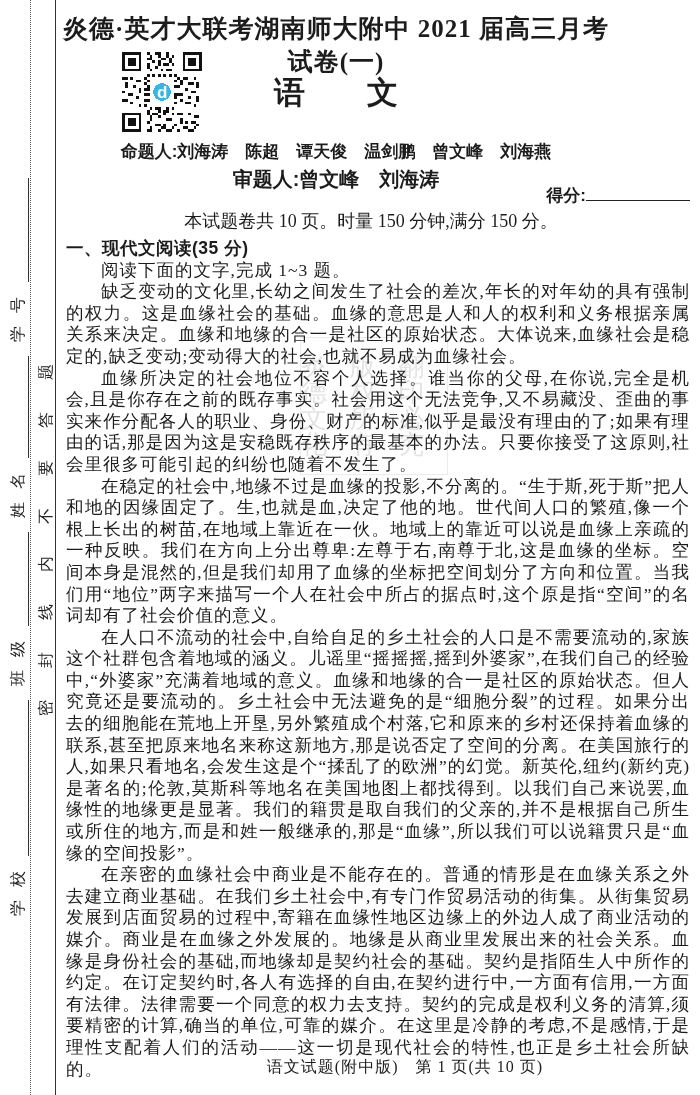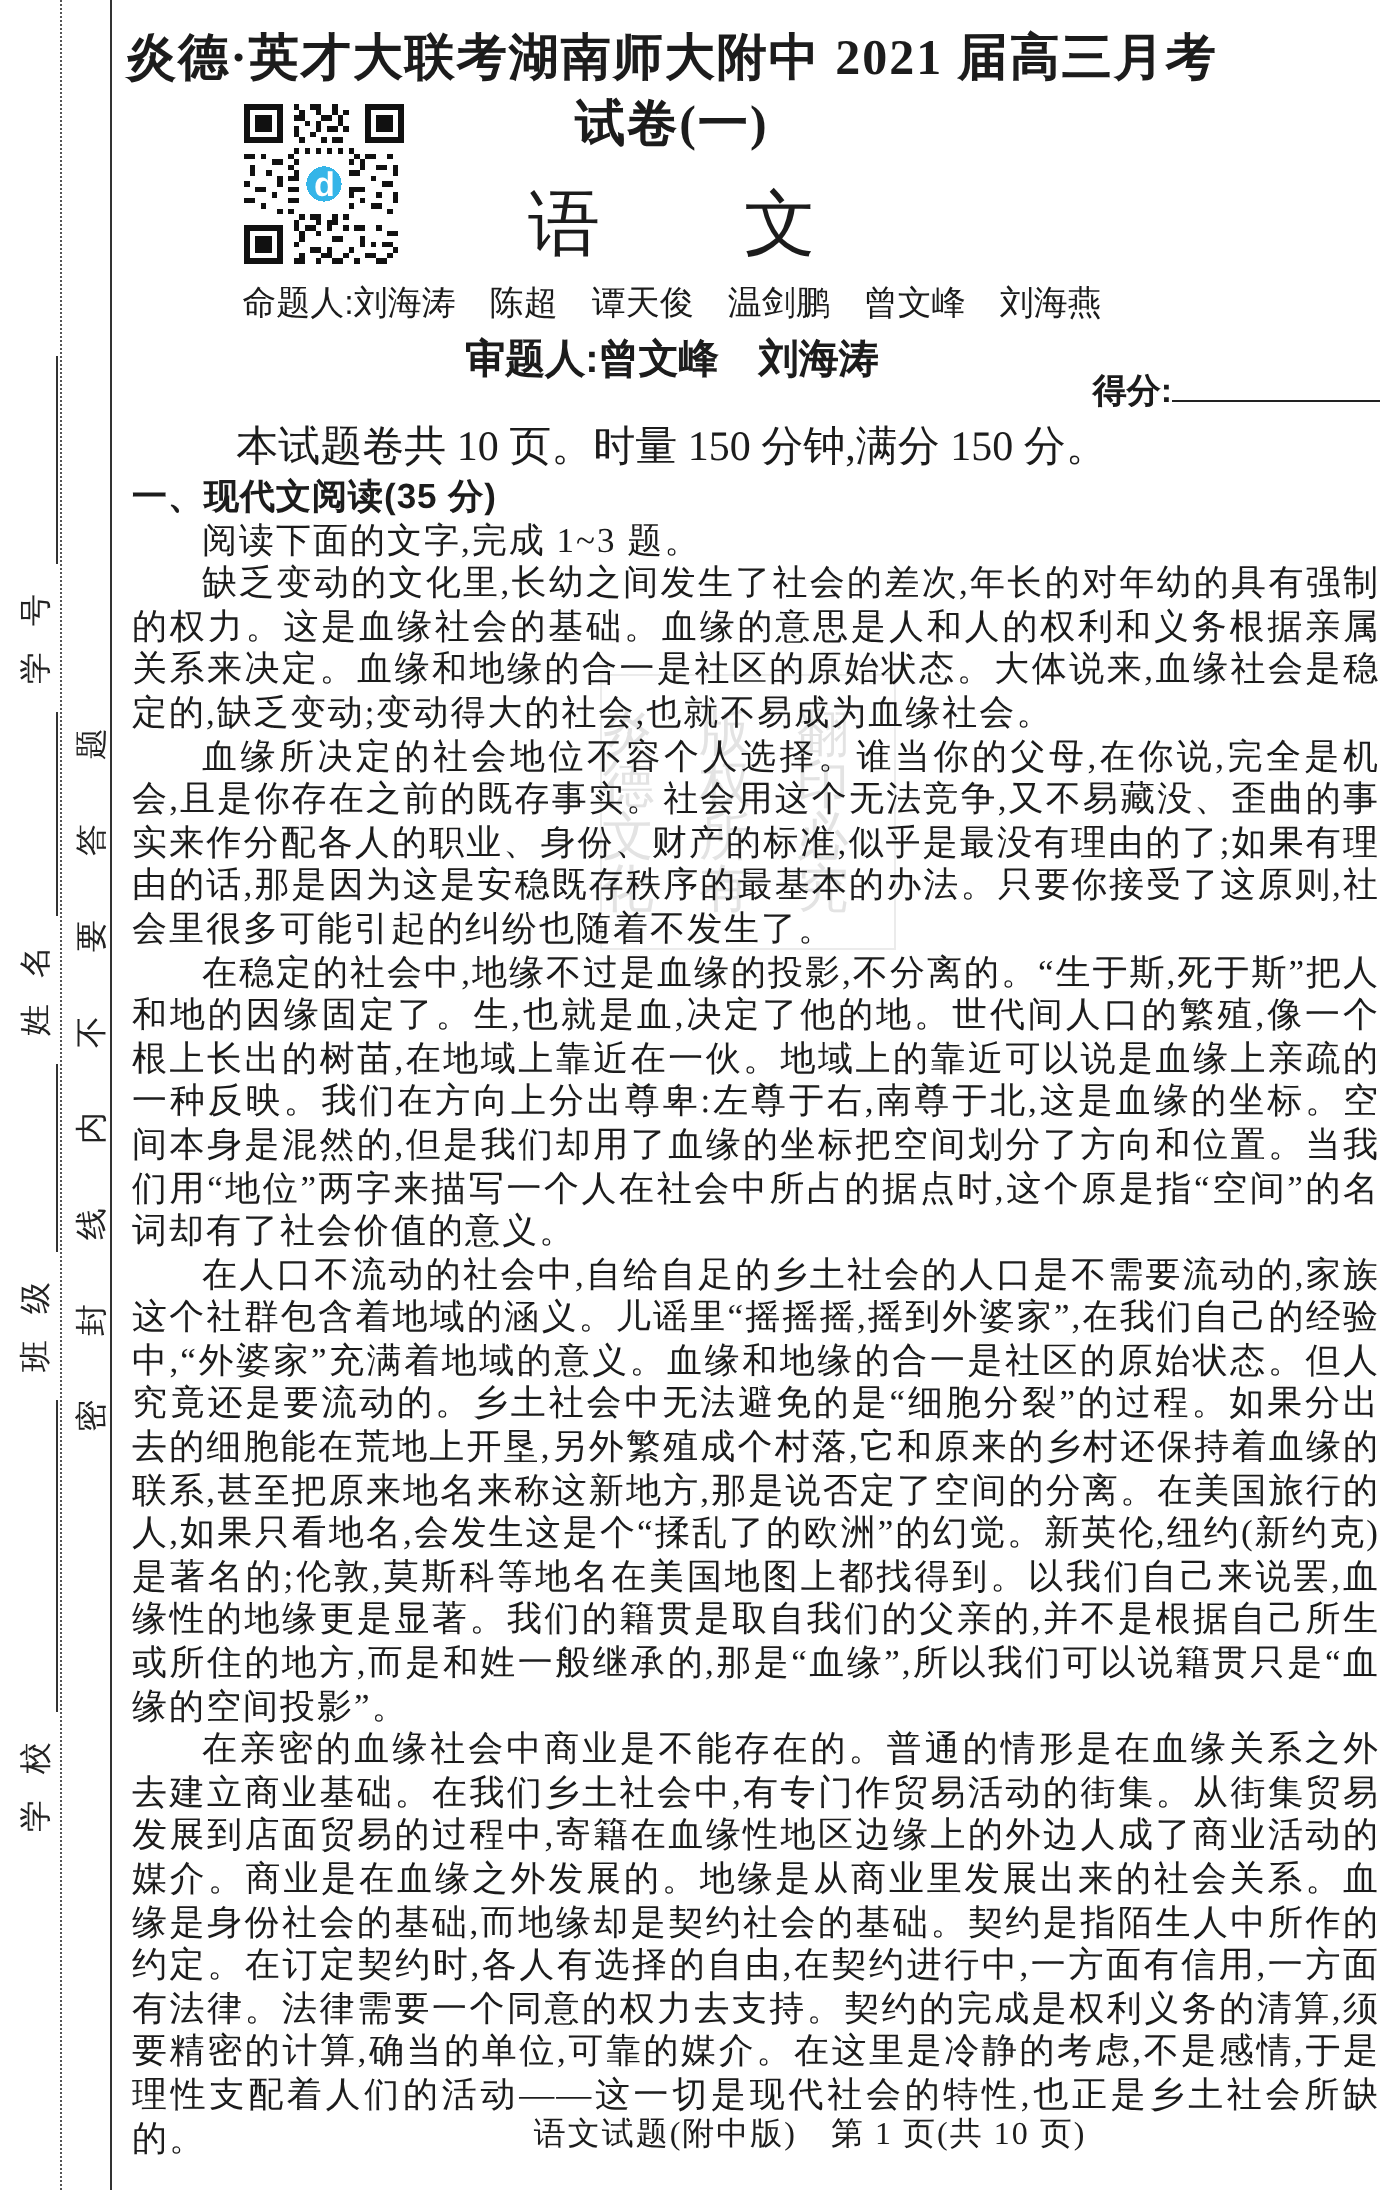--- a/index.html
+++ b/index.html
@@ -23,26 +23,26 @@
   .b1{width:156px}.b2{width:94px}.b3{width:102px}.b4{width:104px}
   
   .seal-strip{
     position:absolute;left:36px;top:716px;width:410px;height:22px;
     transform:rotate(-90deg);transform-origin:0 0;
     font-size:16px;letter-spacing:32px;color:#222;white-space:nowrap;
   }
   
   .hdr{position:absolute;left:55px;width:562px;text-align:center;}
   .main-title{top:12px;font-size:25px;font-weight:bold;letter-spacing:1px;}
-  .subject-title{top:88px;font-size:36px;font-weight:normal;}
-  .setters{top:140px;font-size:17px;font-weight:normal;font-family:"Liberation Sans","DejaVu Sans",sans-serif;}
+  .subject-title{top:72px;font-size:31px;font-weight:bold;}
+  .setters{top:140px;font-size:17px;font-weight:bold;font-family:"Liberation Sans","DejaVu Sans",sans-serif;}
   .reviewers{top:166px;font-size:20px;font-weight:bold;font-family:"Liberation Sans","DejaVu Sans",sans-serif;}
   .score-row{top:184px;text-align:right;padding-right:10px;width:635px;font-size:17px;font-weight:bold;font-family:"Liberation Sans","DejaVu Sans",sans-serif;}
   .score-blank{display:inline-block;width:104px;border-bottom:1px solid #222;height:15px;}
-  .exam-info{top:209px;font-size:21px;}
+  .exam-info{top:209px;font-size:18px;margin-left:35px;}
   .qr{position:absolute;left:122px;top:52px;width:80px;height:80px;}
   
   .watermark{
     position:absolute;left:300px;top:337px;width:146px;height:136px;
     border:1px solid #ebebeb;display:flex;flex-direction:row;
     justify-content:space-around;align-items:center;
     color:#e3e3e3;font-size:26px;letter-spacing:5px;line-height:1;z-index:0;
   }
   
   .article{

